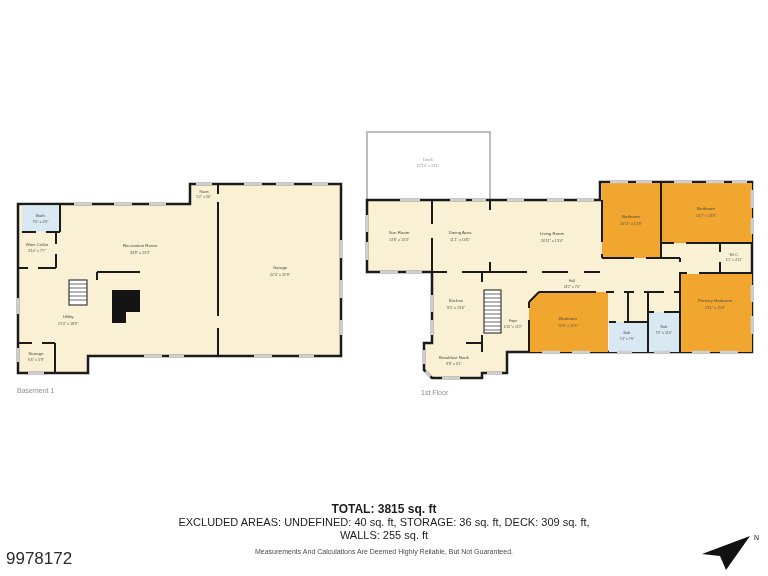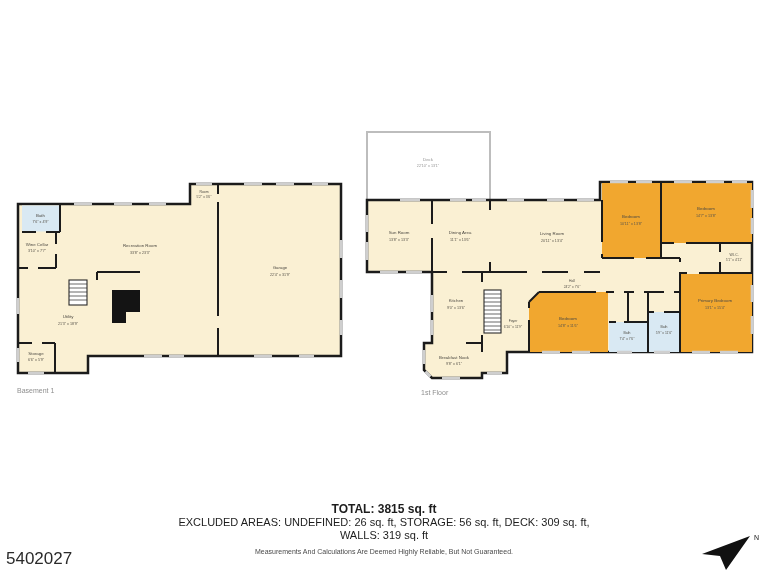--- a/index.html
+++ b/index.html
@@ -126,26 +126,26 @@
         <text class="rd sm" x="302" y="203.5">5'9" x 11'6"</text>
         <text class="rn" x="353" y="172">Primary Bedroom</text>
         <text class="rd" x="353" y="178.5">13'1" x 15'4"</text>
       </g>
     </svg>
   </div>
   <div class="floor-caption caption-first">1st Floor</div>
 
   <div class="summary">
     <div class="total">TOTAL: 3815 sq. ft</div>
-    <div class="line">EXCLUDED AREAS: UNDEFINED: 26 sq. ft, STORAGE: 56 sq. ft, DECK: 309 sq. ft,</div>
-    <div class="line">WALLS: 319 sq. ft</div>
+    <div class="line">EXCLUDED AREAS: UNDEFINED: 40 sq. ft, STORAGE: 36 sq. ft, DECK: 309 sq. ft,</div>
+    <div class="line">WALLS: 255 sq. ft</div>
     <div class="disclaimer">Measurements And Calculations Are Deemed Highly Reliable, But Not Guaranteed.</div>
   </div>
 
-  <div class="photo-id">5402027</div>
+  <div class="photo-id">9978172</div>
 
   <div class="compass">
     <svg viewBox="0 0 66 46">
       <polygon class="compass-arrow" points="50,8 2,26 20,28 26,42"></polygon>
       <text class="compass-n" x="54" y="12">N</text>
     </svg>
   </div>
 
 </div>
 

